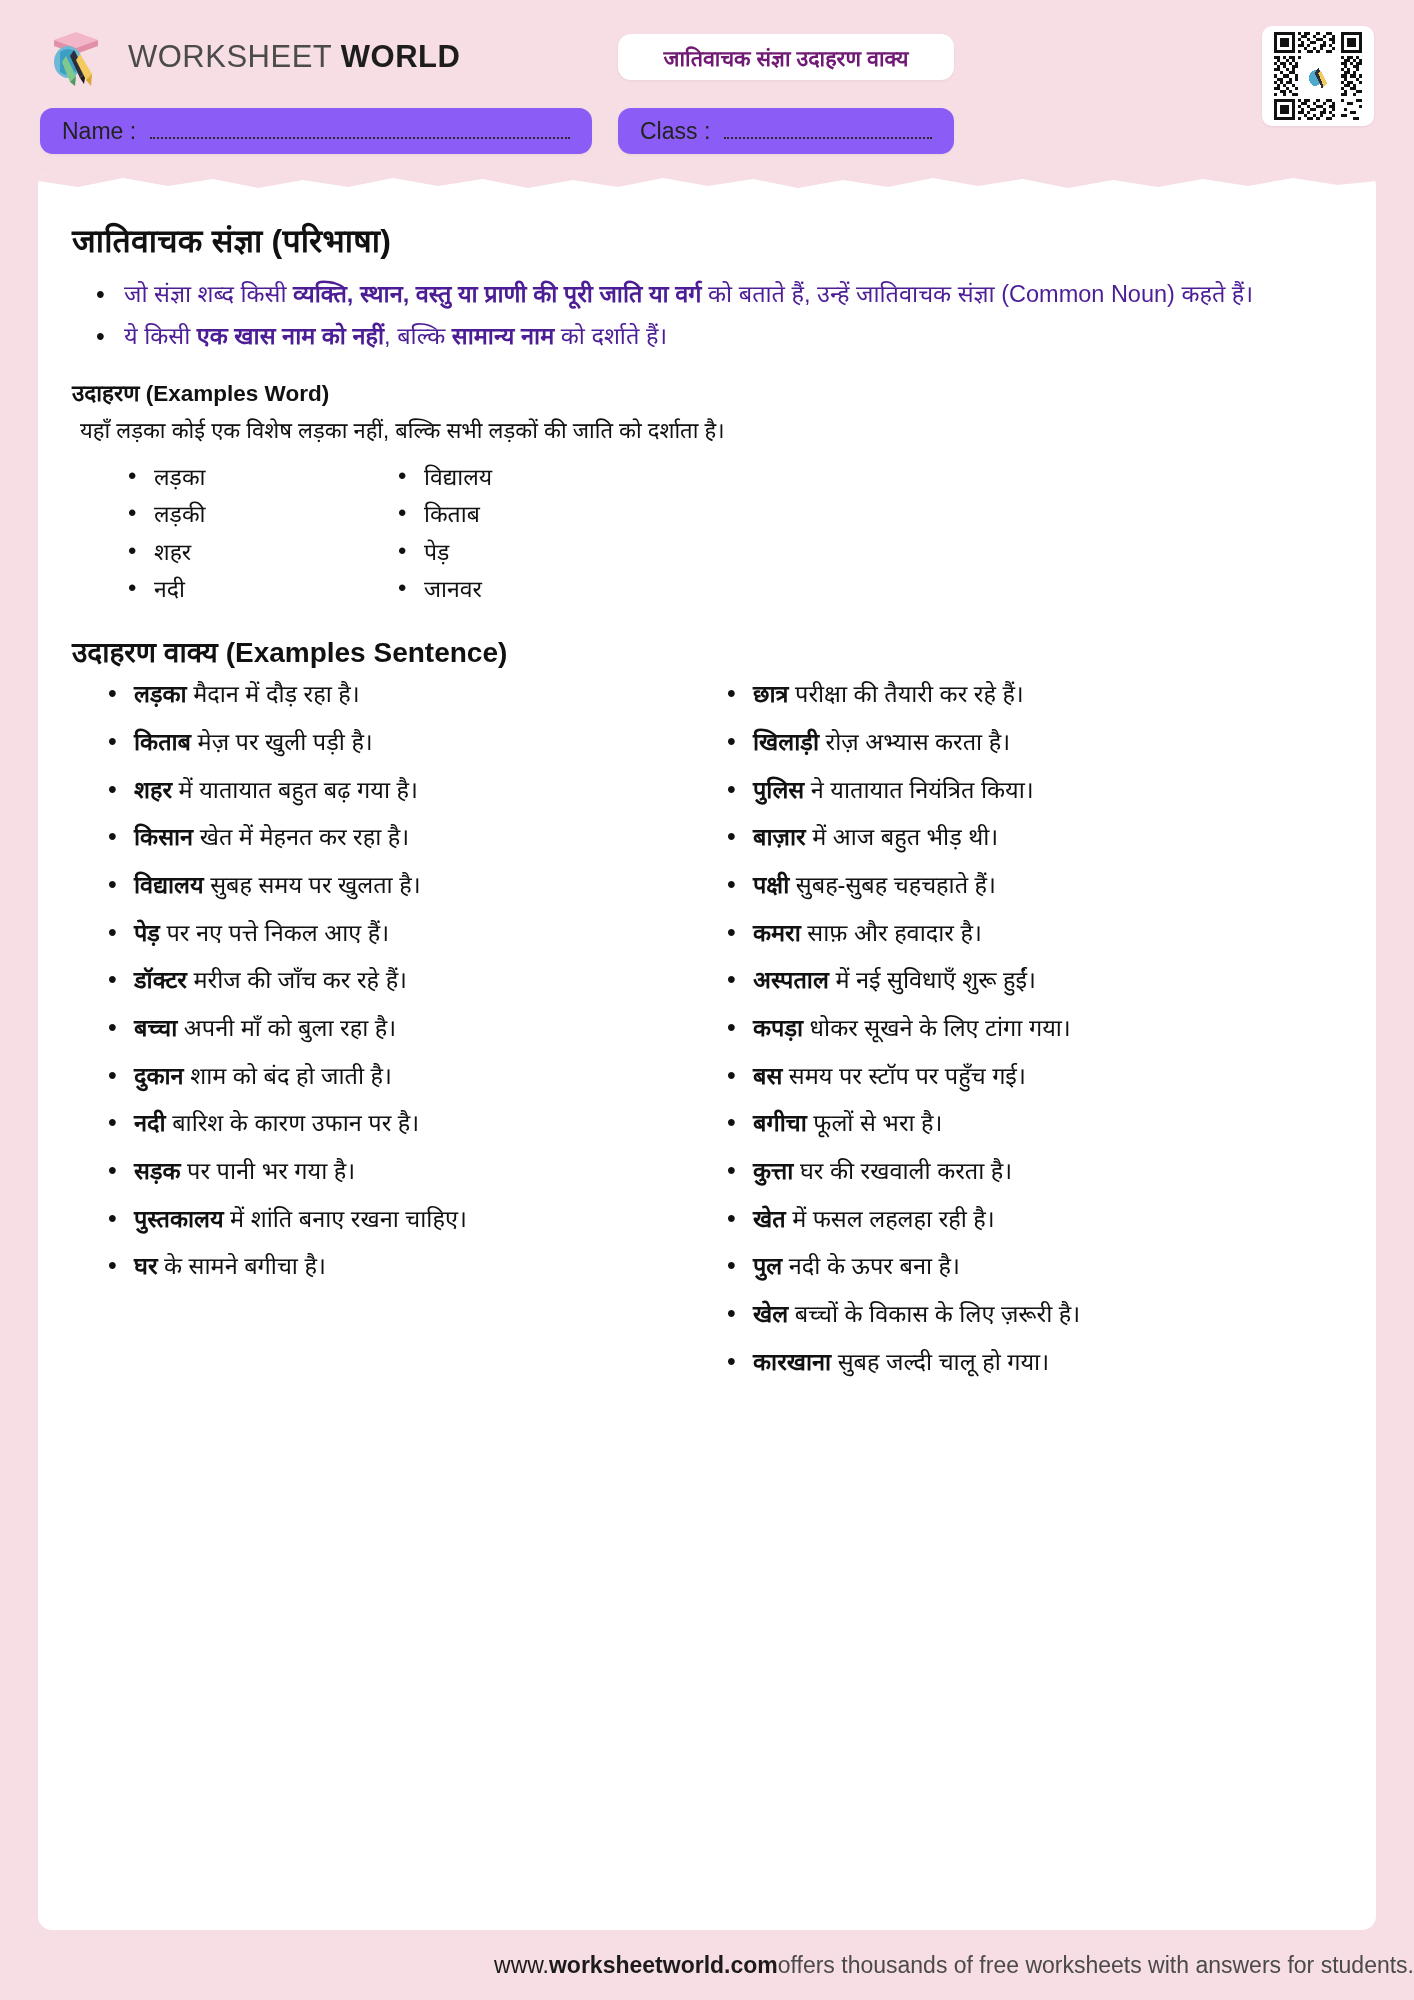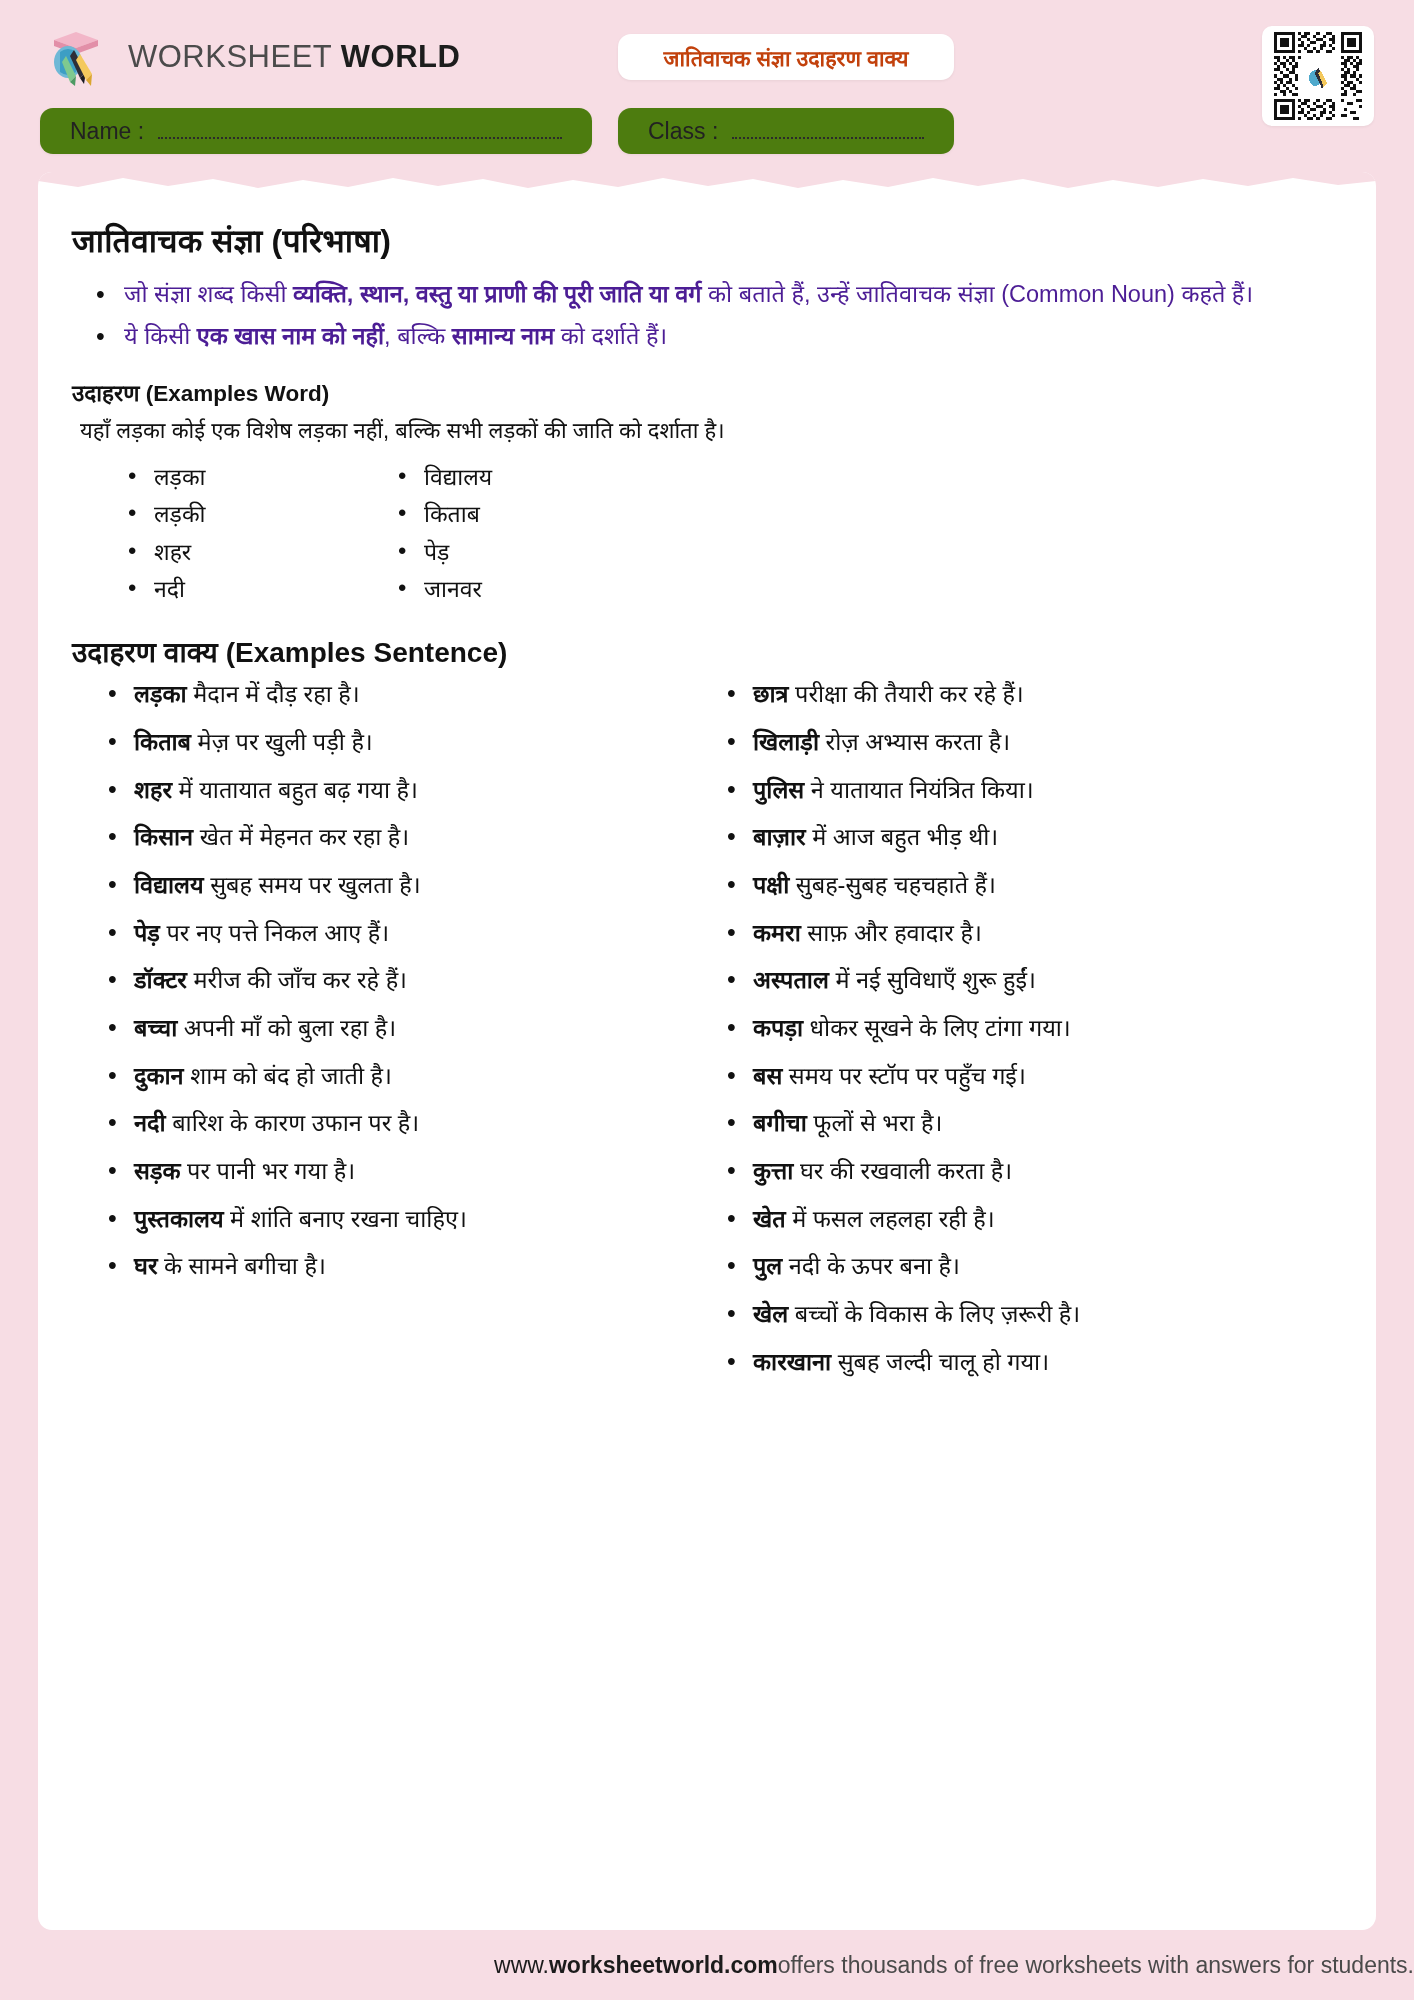--- a/index.html
+++ b/index.html
@@ -53,21 +53,21 @@
     width: 336px;
     display: flex;
     align-items: center;
     justify-content: center;
     margin-top: 8px;
     box-shadow: 0 1px 3px rgba(0,0,0,0.06);
   }
   .title-pill span {
     font-size: 21.5px;
     font-weight: 600;
-    color: #c2410c;
+    color: #701a75;
     font-family: "Liberation Sans", "DejaVu Sans", sans-serif;
     white-space: nowrap;
   }
 
   .qr-box {
     margin-left: auto;
     width: 112px;
     height: 100px;
     background: #fff;
     border-radius: 10px;
@@ -79,26 +79,26 @@
   }
 
   .fields-row {
     display: flex;
     gap: 26px;
     margin-top: 12px;
     padding-right: 128px;
   }
 
   .field {
-    background: #4d7c0f;
+    background: #8b5cf6;
     border-radius: 13px;
     height: 46px;
     display: flex;
     align-items: center;
-    padding: 0 30px;
+    padding: 0 22px;
     box-shadow: 0 1px 3px rgba(0,0,0,0.05);
   }
   .field-name { flex: 0 0 552px; }
   .field-class { flex: 0 0 336px; }
 
   .field-label {
     font-size: 23px;
     color: #222;
     white-space: nowrap;
     font-weight: 400;

